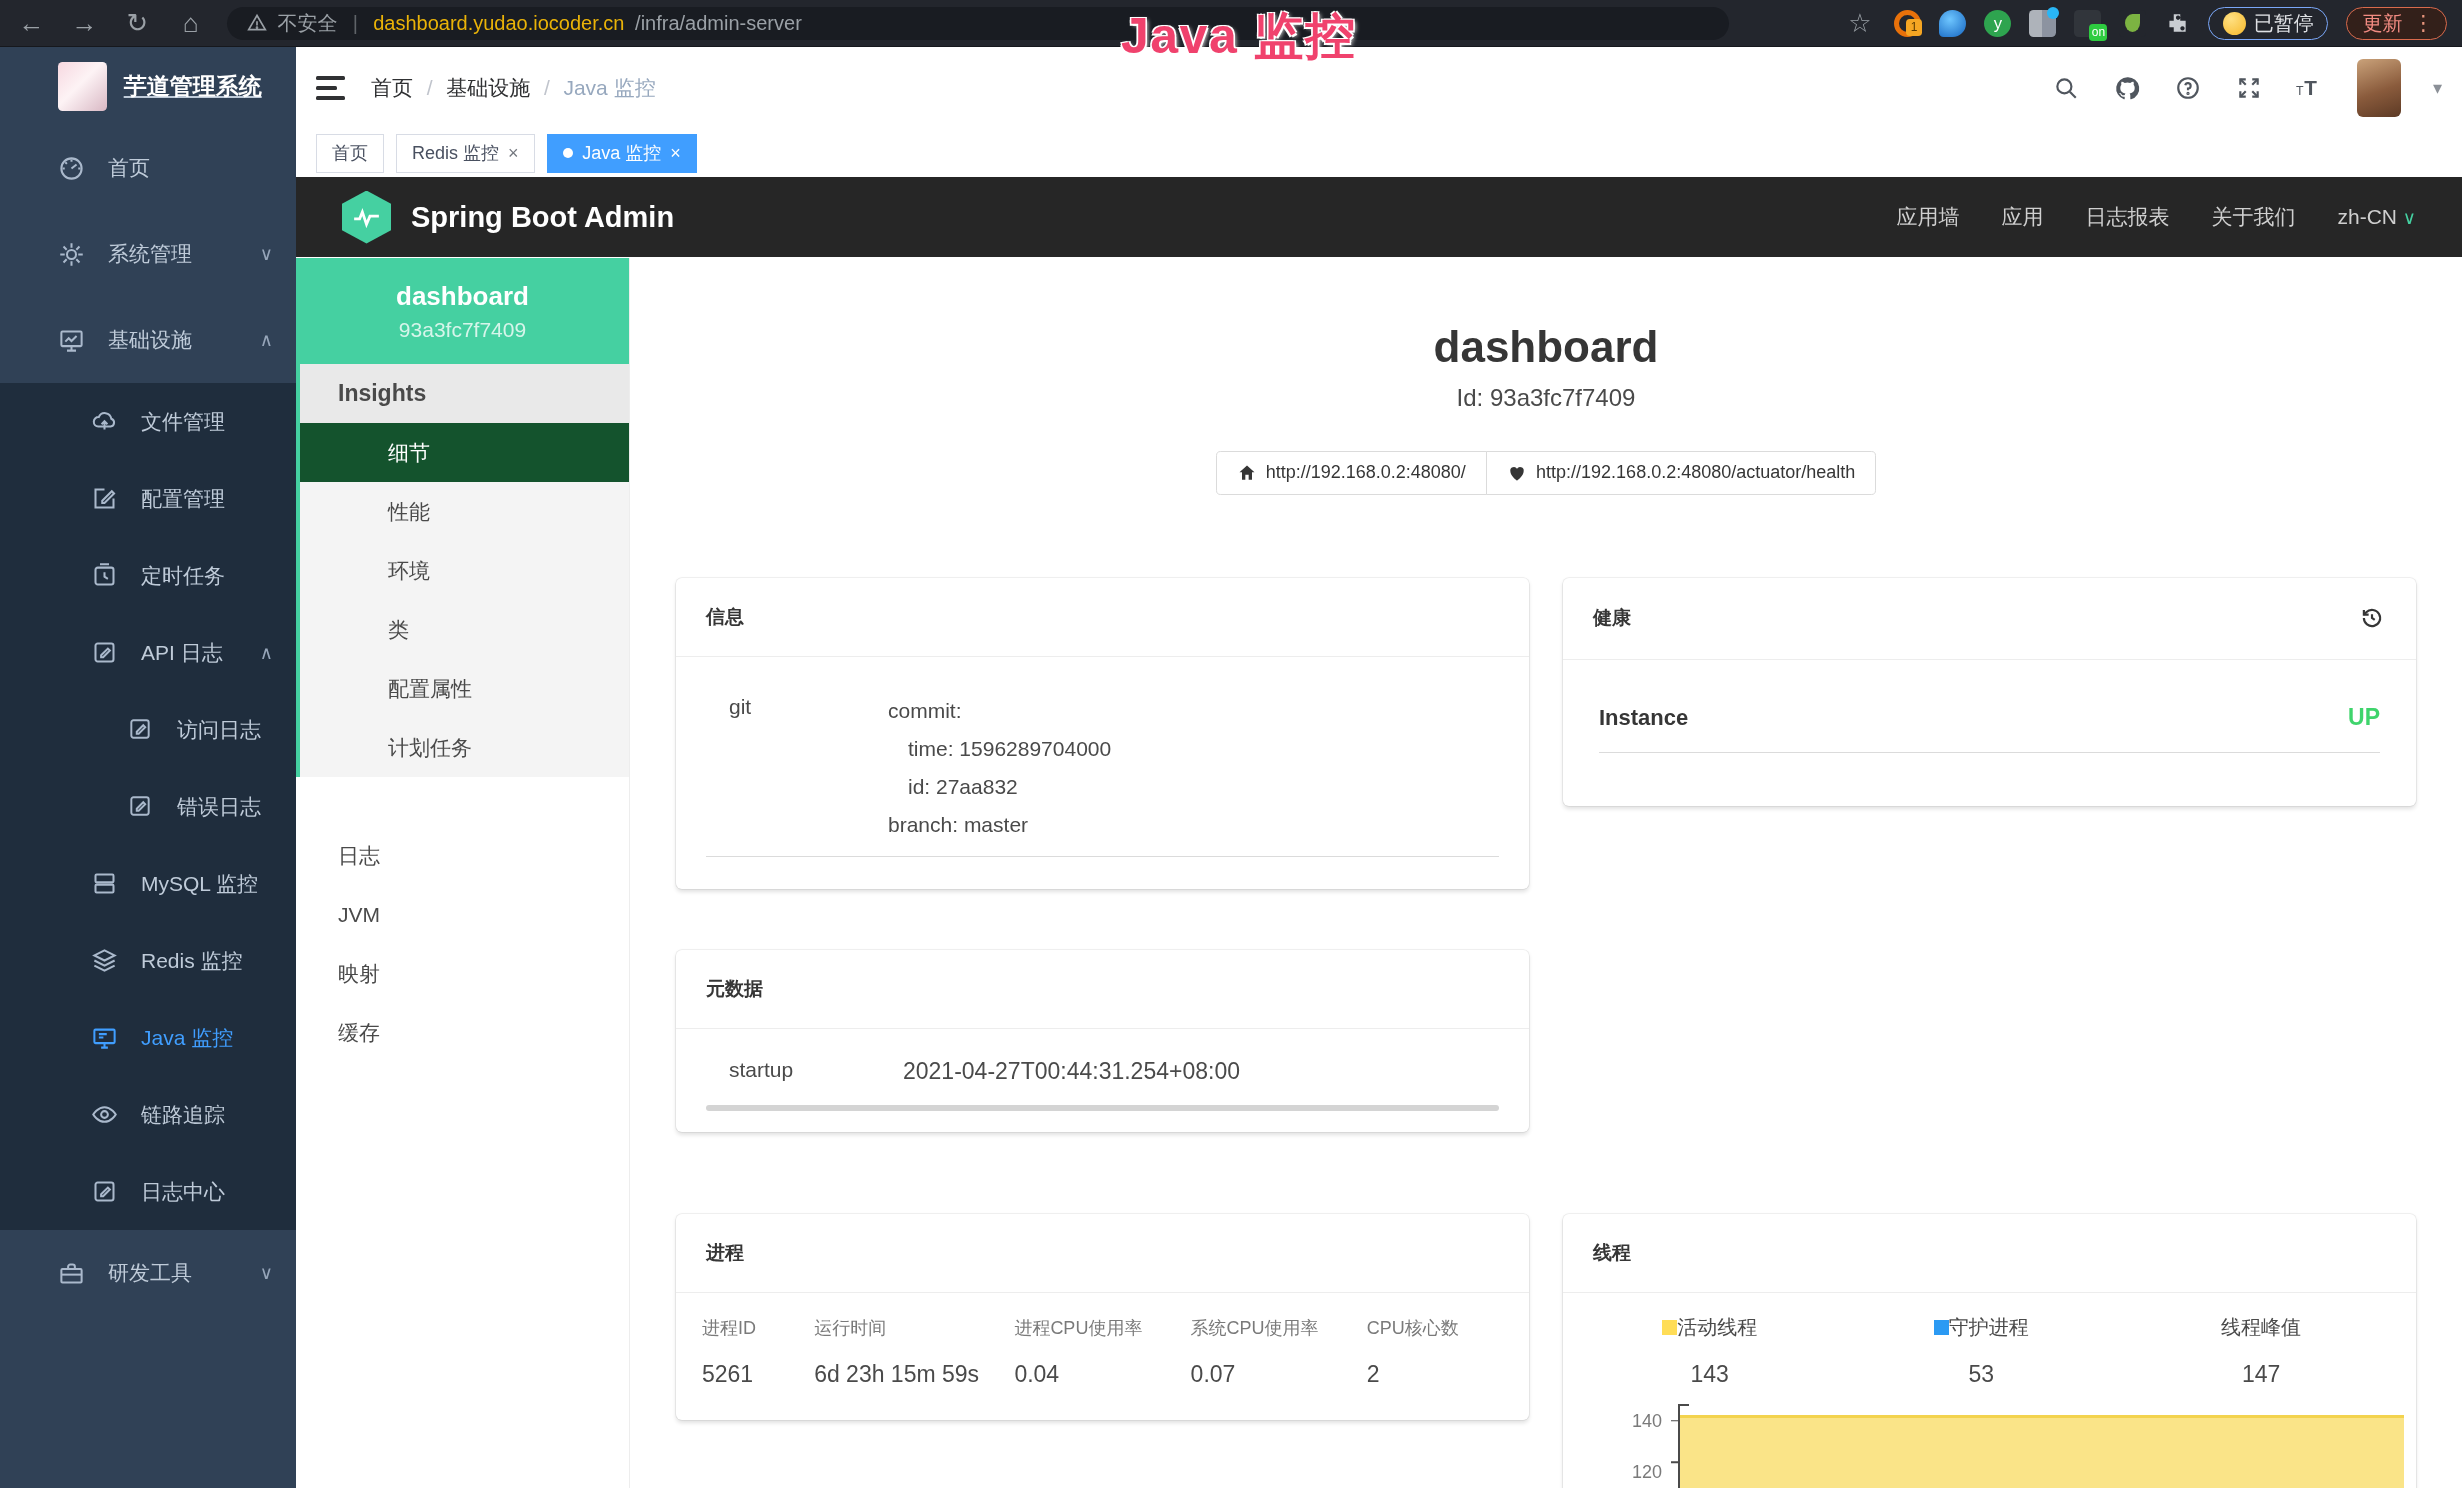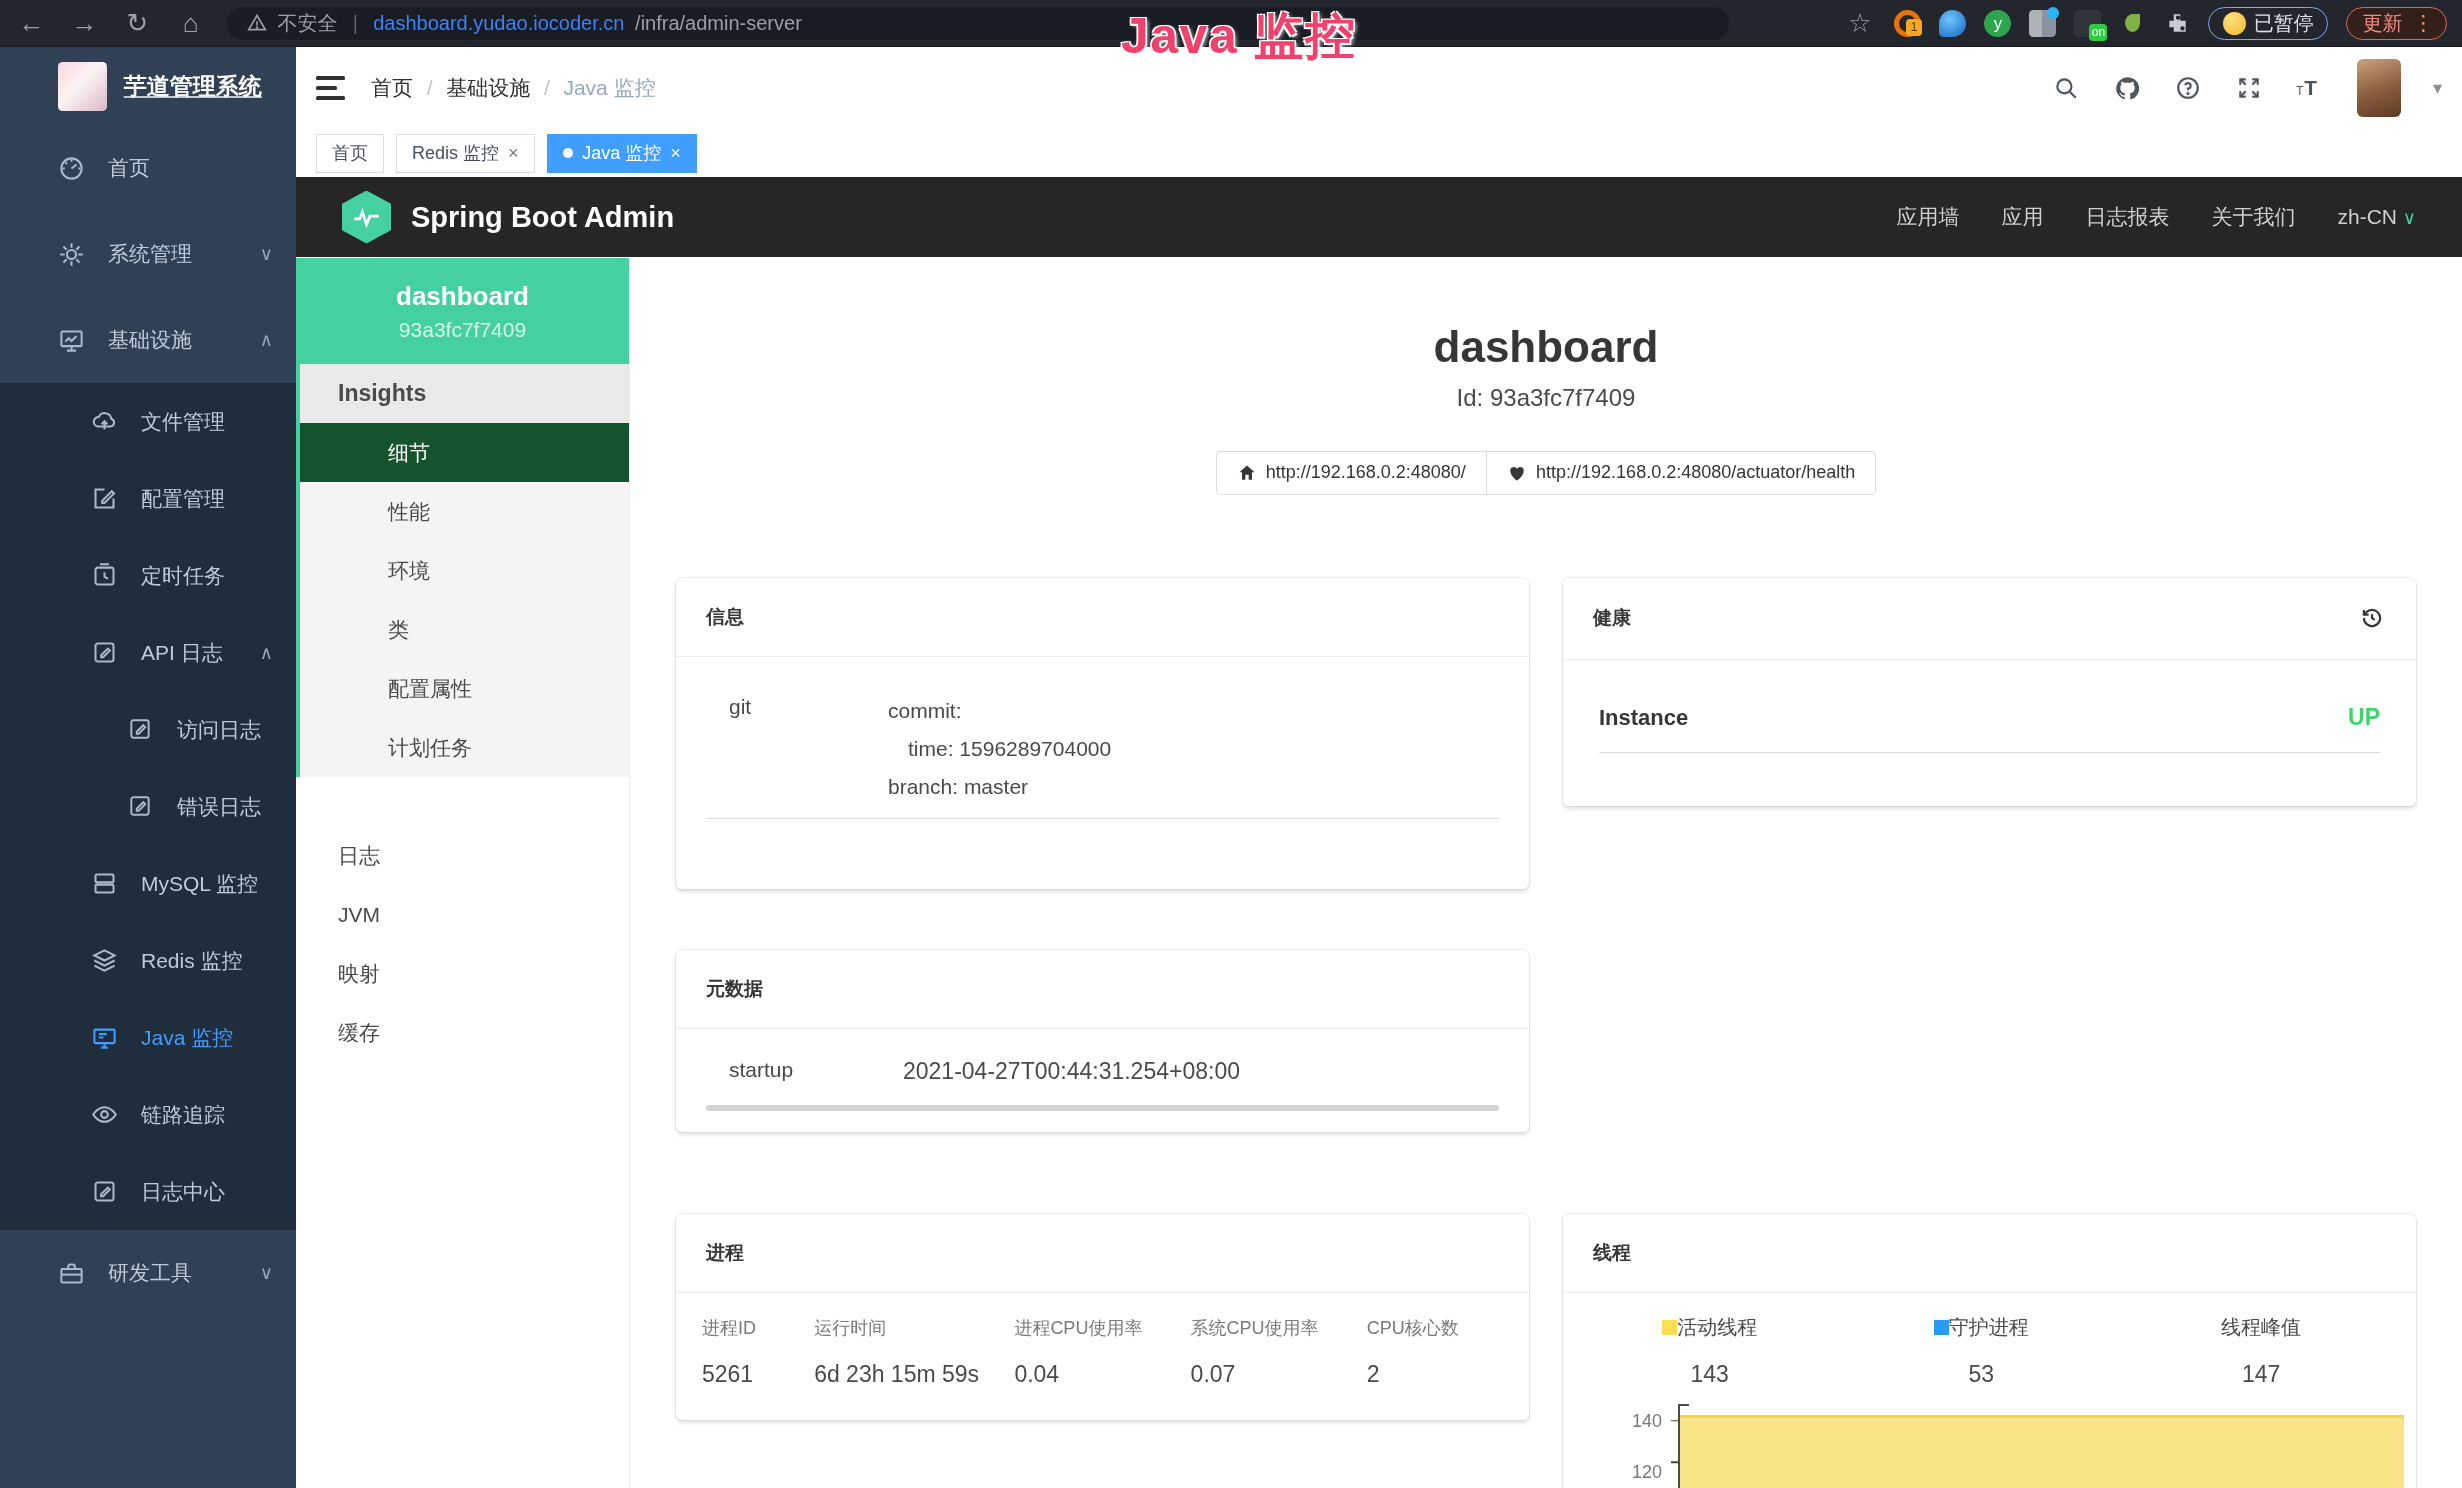--- a/index.html
+++ b/index.html
@@ -5,21 +5,21 @@
   * { margin:0; padding:0; box-sizing:border-box; }
   html,body { background:#000; }
   body { font-family:"Liberation Sans","DejaVu Sans",sans-serif; }
   .screen { position:relative; width:2462px; height:1489px; background:#fff; overflow:hidden; }
 
   
   .chrome { position:absolute; left:0; top:0; width:2462px; height:47px; background:#23262d; display:flex; align-items:center; padding:0 15px; gap:20px; border-bottom:0.8px solid #16181d; }
   .chrome .navbtn { width:33px; height:33px; display:flex; align-items:center; justify-content:center; color:#9aa0a6; font-size:26px; border-radius:50%; flex:0 0 auto; }
   .urlpill { flex:1 1 auto; height:33px; max-width:1502px; background:#191c22; border-radius:16.7px; display:flex; align-items:center; padding:0 20px; gap:10.6px; color:#9aa0a6; font-size:20px; }
   .urlpill .sep { color:#5f6368; font-size:20px; padding:0 4.6px; }
-  .urlpill .host { color:#3b82f6; }
+  .urlpill .host { color:#eab308; }
   .urlpill .path { color:#9aa0a6; }
   .chrome .right { margin-left:auto; display:flex; align-items:center; gap:18px; }
   .extblob { width:27px; height:27px; border-radius:6px; position:relative; flex:0 0 auto; }
   .badge { position:absolute; right:-6px; bottom:-4.6px; min-width:16.7px; height:16.7px; border-radius:3.8px; font-size:12px; line-height:16.7px; text-align:center; color:#fff; padding:0 2.3px; }
   .pill-paused { height:33px; border:1.5px solid #7aa7f8; border-radius:16.7px; display:flex; align-items:center; gap:7.6px; padding:0 13.7px; color:#dfe1e5; font-size:20px; }
   .emoji-dot { width:23px; height:23px; border-radius:50%; background:radial-gradient(circle at 35% 30%, #ffe082, #f6b82a); }
   .chip-update { height:33px; border:1.5px solid #d96a4c; background:#33201a; border-radius:16.7px; display:flex; align-items:center; gap:10.6px; padding:0 12px 0 15px; color:#f28b82; font-size:20px; }
   .kebab { color:#e8957c; font-size:21px; letter-spacing:0; }
 
   
@@ -493,20 +493,21 @@
           <div class="colL">
             <div class="card card-info">
               <div class="chead">
                   <span class="t">信息</span>
                 </div>
               <div class="kvrow">
                 <div class="kvkey">git</div>
                 <div class="kvval">
                   <div>commit:</div>
                   <div class="ind">time: 1596289704000</div>
+                  <div class="ind">id: 27aa832</div>
                   <div>branch: master</div>
                 </div>
               </div>
               <div class="rowline"></div>
             </div>
 
             <div class="spacerA"></div>
 
             <div class="card card-meta">
               <div class="chead">

